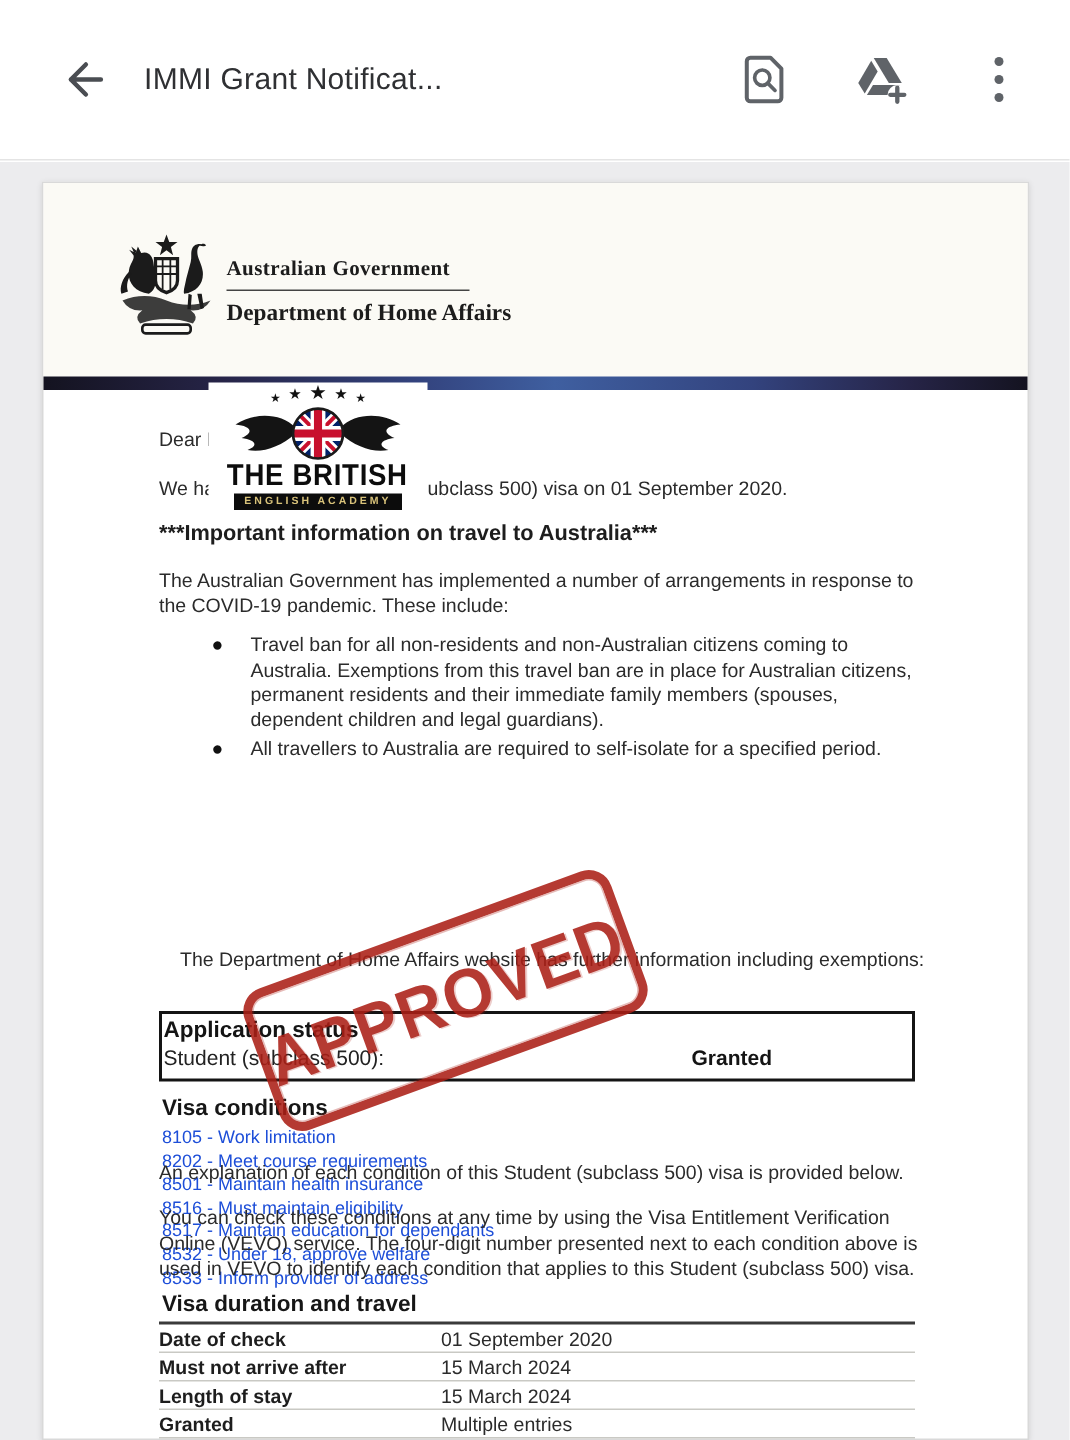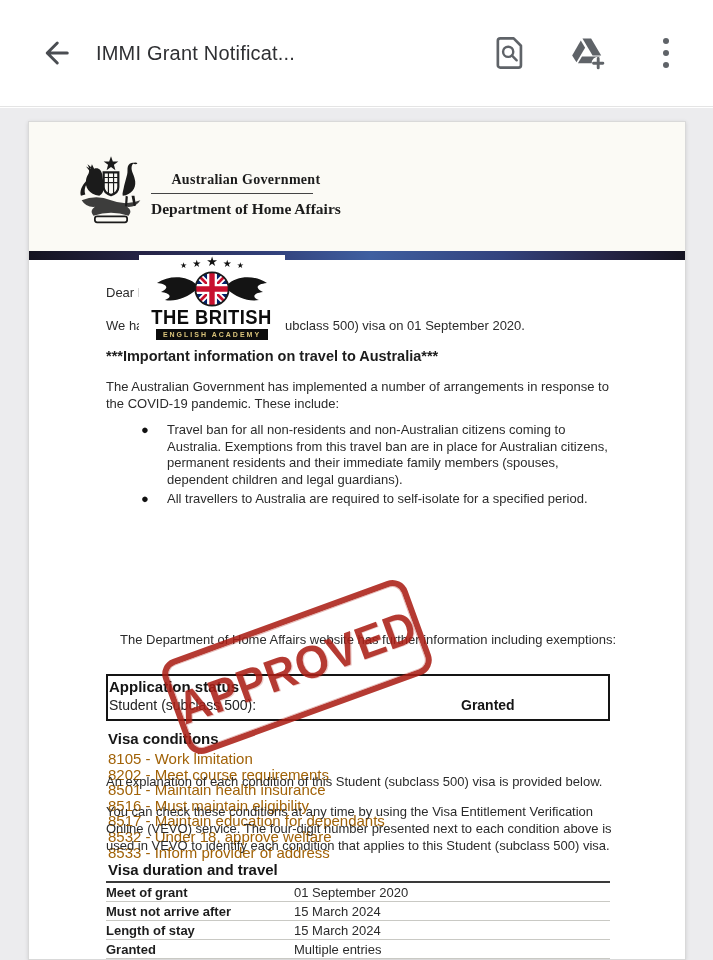--- a/index.html
+++ b/index.html
@@ -26,21 +26,21 @@
   .page { position:absolute; left:28px; top:13px; width:658px; height:839px;
     background:#fff; border:1px solid #d9d9d9;
     box-shadow:0 1px 4px rgba(0,0,0,0.12); }
 
   
   .letterhead { position:absolute; left:0; top:0; width:100%; height:129px;
     background:#fbfaf5; }
   .coa { position:absolute; left:38px; top:32px; }
   .gov-block { position:absolute; left:122px; top:50px;
     font-family:"Liberation Serif", serif; color:#1c1c1c; }
-  .gov-name { font-size:14px; font-weight:bold; letter-spacing:0.3px;text-align:center; }
+  .gov-name { font-size:14px; font-weight:bold; letter-spacing:0.3px; }
   .gov-rule { width:162px; height:1px; background:#444; margin:5px 0 6px 0; }
   .dept-name { font-size:15.5px; font-weight:bold; }
   .band { position:absolute; left:0; top:129px; width:100%; height:9px;
     background:linear-gradient(90deg,#141320 0%,#262447 18%,#33437e 38%,
       #3f5fa0 52%,#33437e 72%,#262447 88%,#141320 100%); }
 
   
   .logo-box { position:absolute; left:110px; top:133px; width:146px; height:92px;
     background:#fff; display:flex; flex-direction:column; align-items:center;
     z-index:3; }
@@ -78,22 +78,22 @@
   
   .status-box { position:absolute; left:77px; top:552px; width:504px; height:47px;
     border:2px solid #141414; background:#fff; padding:2px 1px; }
   .status-heading { font-size:15px; font-weight:bold; color:#141414; }
   .status-row { display:flex; margin-top:2px; font-size:14px; color:#222; }
   .status-label { width:352px; }
   .status-value { font-weight:bold; color:#141414;text-align:center; }
 
   
   .cond-heading { left:79px; top:608px; font-size:15px; font-weight:bold; color:#161616; }
-  .cond-list { position:absolute; left:79px; top:629px; font-size:15px;
-    line-height:15.6px; color:#a16207; }
+  .cond-list { position:absolute; left:79px; top:629px; font-size:12px;
+    line-height:15.6px; color:#1d4ed8; }
 
   
   .stamp { position:absolute; left:138px; top:495px; width:260px; height:100px;
     border:6px solid #ab1f16; border-radius:16px; transform:rotate(-20deg);
     display:flex; align-items:center; justify-content:center; opacity:0.88;
     z-index:4; box-shadow:inset 0 0 0 1px rgba(171,31,22,0.35); }
   .stamp-text { font-size:46px; font-weight:900; color:#ab1f16;
     letter-spacing:1px; transform:scaleX(0.94); text-shadow:1px 1px 0 rgba(171,31,22,0.25); }
 
   
@@ -250,21 +250,21 @@
     <div class="stamp">
       <div class="stamp-text">APPROVED</div>
     </div>
 
     <div class="doc-text explain-line">An explanation of each condition of this Student (subclass 500) visa is provided below.</div>
     <div class="doc-text vevo-para">You can check these conditions at any time by using the Visa Entitlement Verification Online (VEVO) service. The four-digit number presented next to each condition above is used in VEVO to identify each condition that applies to this Student (subclass 500) visa.</div>
 
     <div class="doc-text dur-heading">Visa duration and travel</div>
     <div class="dur-table">
       <div class="dur-row">
-        <div class="dur-label">Meet of grant</div>
+        <div class="dur-label">Date of check</div>
         <div class="dur-value">01 September 2020</div>
       </div>
       <div class="dur-row">
         <div class="dur-label">Must not arrive after</div>
         <div class="dur-value">15 March 2024</div>
       </div>
       <div class="dur-row">
         <div class="dur-label">Length of stay</div>
         <div class="dur-value">15 March 2024</div>
       </div>

